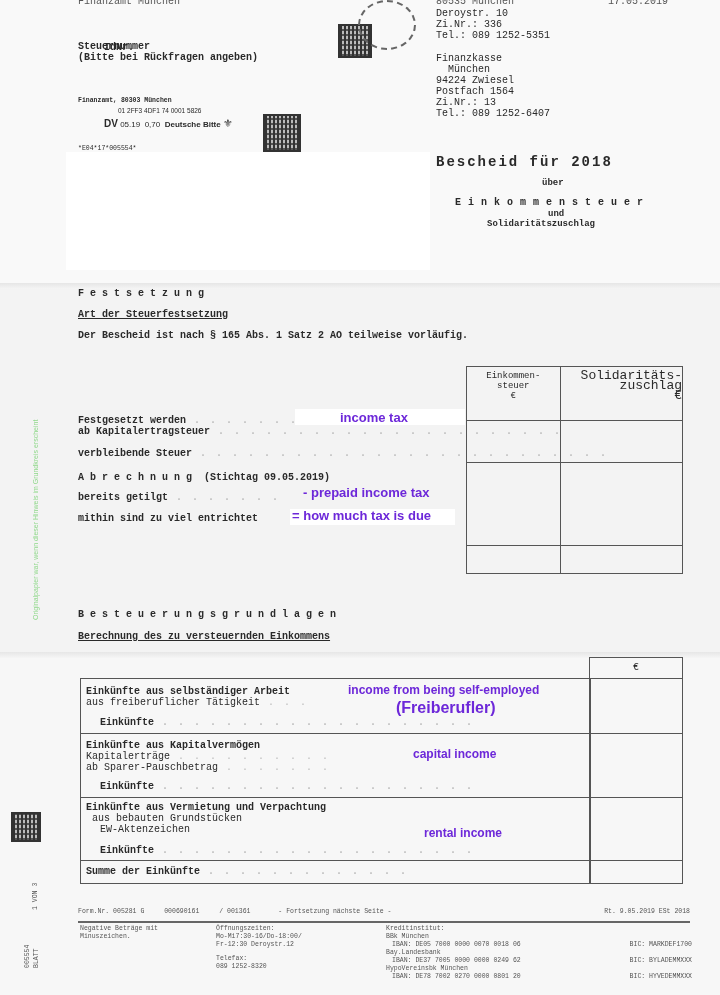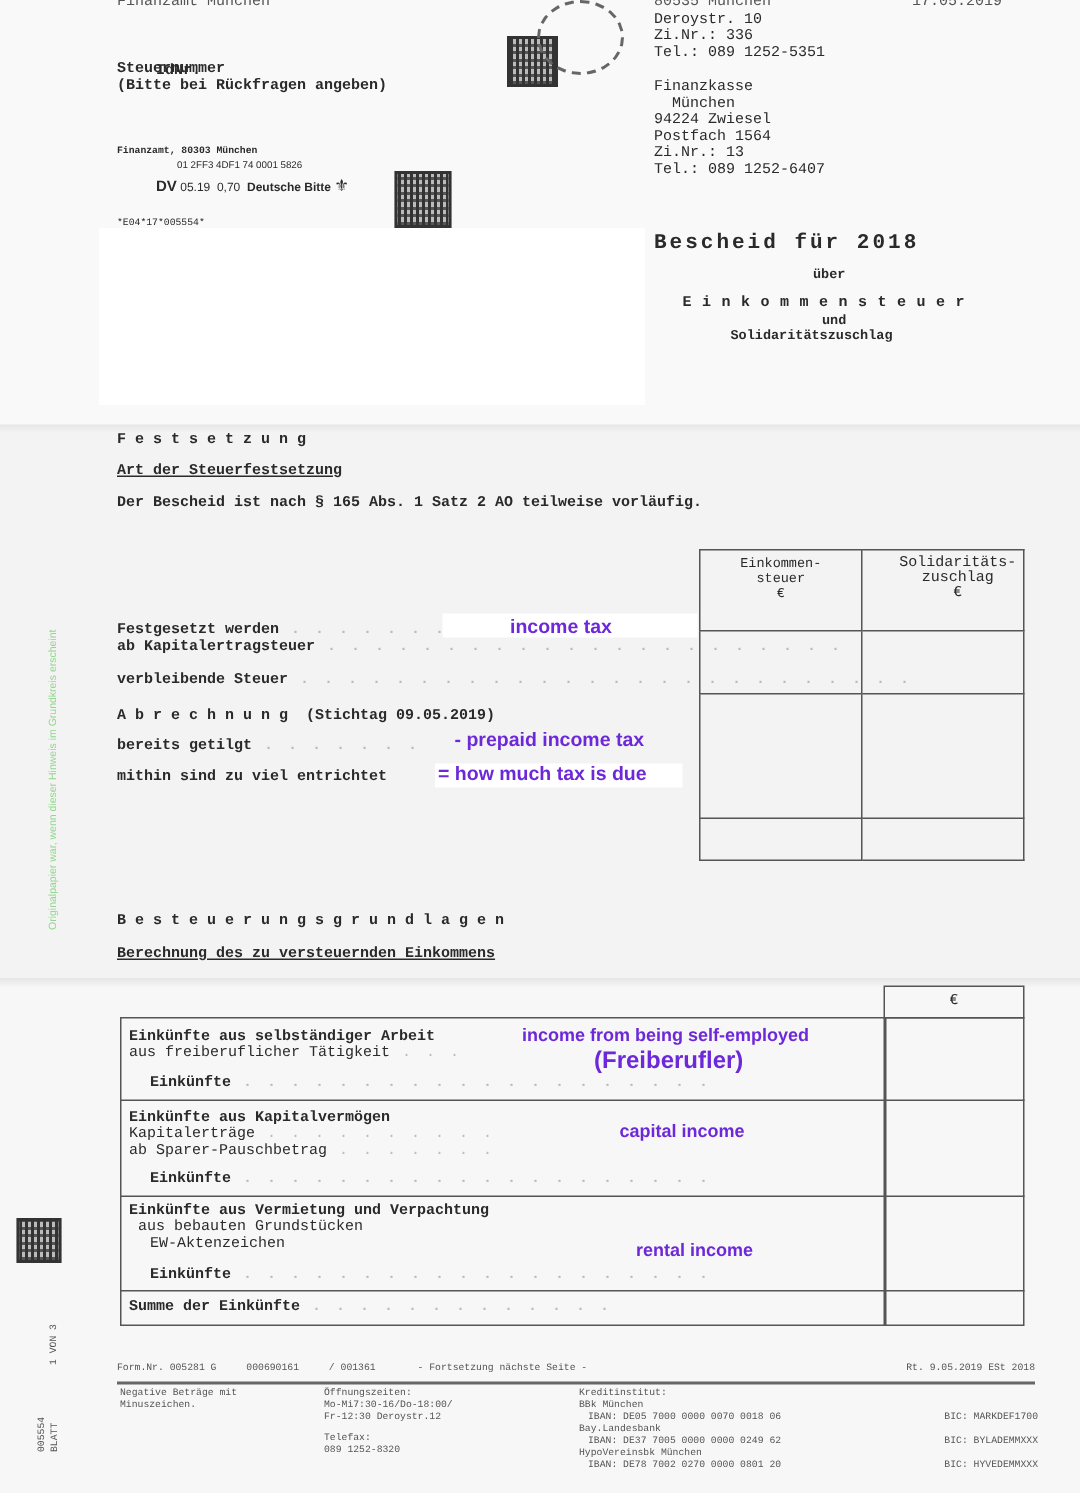--- a/index.html
+++ b/index.html
@@ -94,21 +94,21 @@
 
 <div class="abs" style="left:466px; top:366px; width:217px; height:163px;">
   <table class="grid" style="width:217px; height:208px;">
     <tbody>
         <tr style="height:42px;">
       <td style="width:108px; text-align:center; font-size:9px; line-height:10px; vertical-align:top; padding-top:4px;">
         <div>Einkommen-</div>
         <div>steuer</div>
         <div>€</div>
       </td>
-      <td style="text-align:center; font-size:10px; line-height:10px; vertical-align:top; padding-top:4px;padding-left:20px;">
+      <td style="text-align:right; font-size:13px; line-height:10px; vertical-align:top; padding-top:4px;padding-left:20px;">
         <div>Solidaritäts-</div>
         <div>zuschlag</div>
         <div>€</div>
       </td>
     </tr>
     <tr style="height:33px;">
           <td></td>
           <td></td>
         </tr>
     <tr style="height:64px;">

